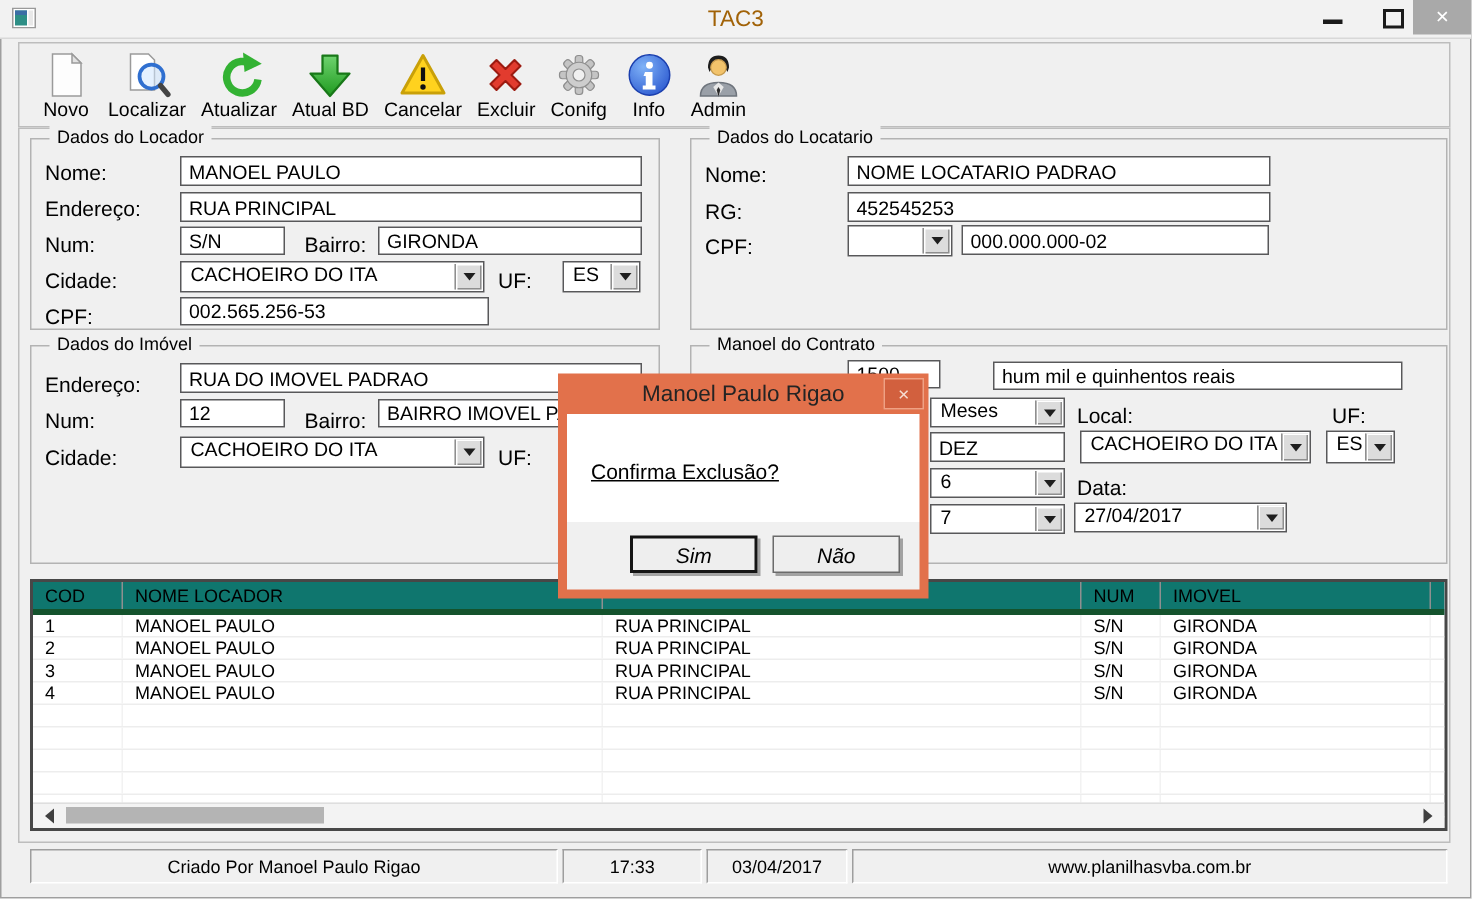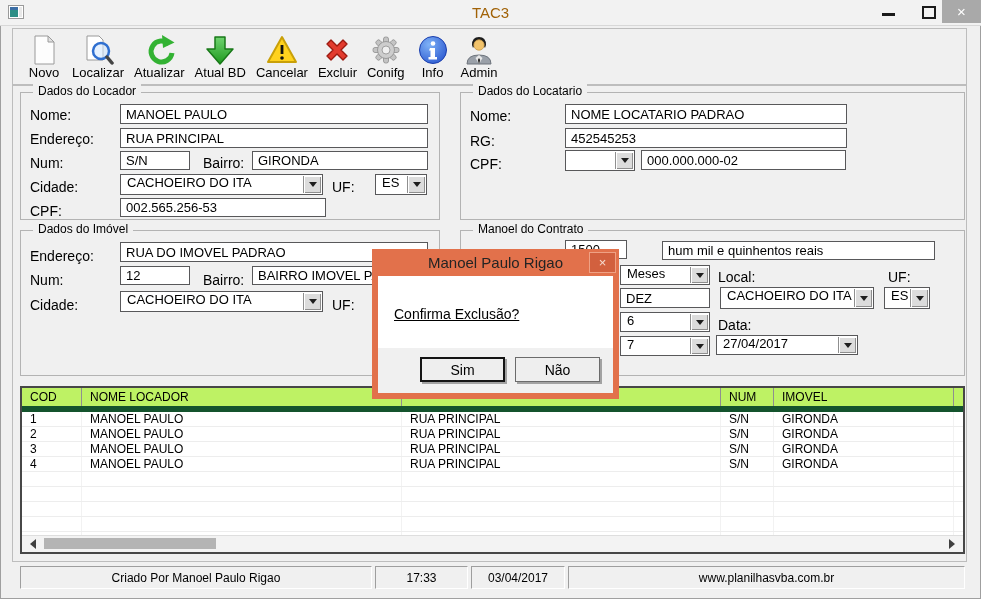--- a/index.html
+++ b/index.html
@@ -31,41 +31,41 @@
       font-size:13px;display:flex;align-items:center;padding:0 5px;white-space:nowrap;overflow:hidden;}
   .combo{position:absolute;background:#fff;border:1px solid #58585a;box-sizing:border-box;
       font-size:13px;display:flex;padding:0 20px 0 6px;white-space:nowrap;overflow:hidden;}
   .combo-btn{position:absolute;top:1px;right:1px;bottom:1px;width:17px;background:#dcdcdc;
       border-left:1px solid #8f8f8f;box-shadow:inset 1px 1px 0 #ffffff,inset -1px -1px 0 #8e8e8e;
       display:flex;align-items:center;justify-content:center;}
   .arr{width:0;height:0;border-left:4px solid transparent;border-right:4px solid transparent;border-top:5px solid #1e1e1e;}
   
   #grid{position:absolute;left:20px;top:386px;width:945px;height:168px;background:#fff;
       border:2px solid #474747;box-sizing:border-box;overflow:hidden;}
-  .g-header{display:flex;height:18px;border-bottom:6px solid #14532d;background:#bef264;}
+  .g-header{display:flex;height:18px;border-bottom:4px solid #14532d;background:#0f766e;}
   .g-hcell{display:flex;align-items:center;padding-left:8px;box-sizing:border-box;font-size:12px;
       border-right:1px solid #8f8f8f;height:100%;overflow:hidden;white-space:nowrap;}
   .g-row{display:flex;height:14px;border-bottom:1px solid #ededed;}
   .g-cell{display:flex;align-items:center;padding-left:8px;box-sizing:border-box;font-size:12px;line-height:13px;
       border-right:1px solid #f2f2f2;height:100%;overflow:hidden;white-space:nowrap;}
   .c0{width:60px;}.c1{width:320px;}.c2{width:319px;}.c3{width:53px;}.c4{width:180px;}.cf{flex:1;border-right:none;}
   #g-scroll{position:absolute;left:0;right:0;bottom:0;height:16px;background:#f3f3f3;border-top:1px solid #dedede;}
   .sc-arrow{position:absolute;top:3px;width:0;height:0;border-top:5px solid transparent;border-bottom:5px solid transparent;}
   #sc-left{left:8px;border-right:6px solid #3f3f3f;}
   #sc-right{right:8px;border-left:6px solid #3f3f3f;}
   #sc-thumb{position:absolute;left:22px;top:2px;width:172px;height:11px;background:#b4b4b4;}
   
   #dialog{position:absolute;left:372px;top:249px;width:247px;height:150px;background:#e2714b;z-index:50;}
   #dlg-title{position:absolute;left:0;top:0;right:0;height:27px;display:flex;align-items:center;justify-content:center;
       font-size:15px;color:#242424;}
   #dlg-close{position:absolute;top:3px;right:3px;width:27px;height:21px;background:#d2603e;border:1px solid #efa184;
       box-sizing:border-box;color:#f6ddd2;display:flex;align-items:center;justify-content:center;font-size:13px;}
   #dlg-body{position:absolute;left:6px;top:27px;width:235px;height:72px;background:#fff;}
   #dlg-msg{position:absolute;left:16px;top:30px;font-size:14px;text-decoration:underline;}
-  #dlg-strip{position:absolute;left:6px;top:99px;width:235px;height:45px;background:#f0f0f0;}
+  #dlg-strip{position:absolute;left:6px;top:99px;width:235px;height:45px;background:#f0f0f0;font-style:italic;}
   .btn{position:absolute;top:9px;width:85px;height:25px;background:#eeeeee;border:1px solid #6b6b6b;
       box-shadow:2px 2px 0 #a2a2a2;box-sizing:border-box;display:flex;align-items:center;justify-content:center;font-size:14px;}
   .btn-default{border:2px solid #141414;}
   
   .sb-cell{position:absolute;top:566px;height:23px;background:#f0f0f0;box-sizing:border-box;
       border:1px solid;border-color:#9e9e9e #ffffff #ffffff #9e9e9e;
       display:flex;align-items:center;justify-content:center;font-size:12px;white-space:nowrap;}
 </style>
 </head>
 <body>

